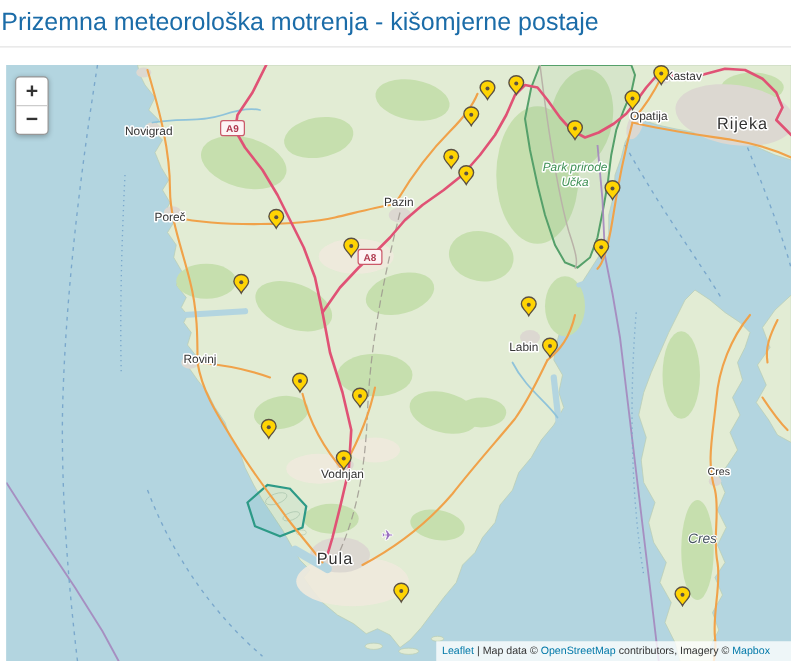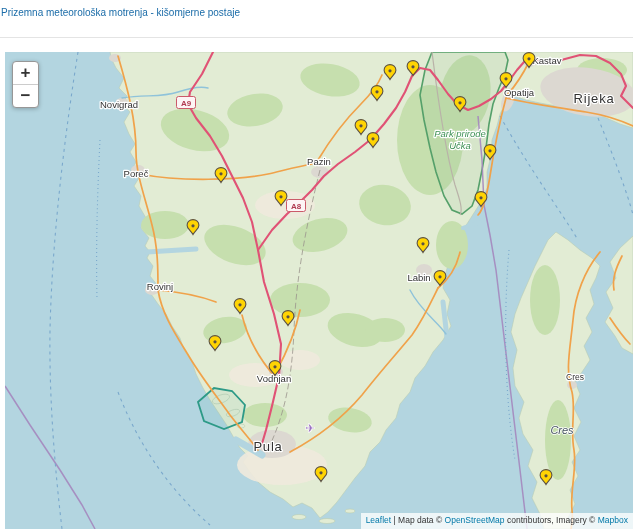--- a/index.html
+++ b/index.html
@@ -1,21 +1,21 @@
 <!DOCTYPE html>
 <html style="--sea: #b3d5e0; --land: #e2ecd4; --forest: #c6dfae; --marker: #ffd403; --motorway: #e05275; --primary_road: #f0a24a; --park_boundary: #55a06a; --admin_boundary: #a487be; --title: #1b6ca8; --link: #0078a8;"><head>
 <meta charset="utf-8">
 <style>
   html,body{margin:0;padding:0;}
   body{
     width:633px;height:529px;position:relative;overflow:hidden;
     background:#fff;font-family:"Liberation Sans",sans-serif;
   }
   .page-title{
-    position:absolute;top:7px;left:1px;font-size:10px;
+    position:absolute;top:7px;left:1px;font-size:20px;
     color:var(--title,#1b6ca8);white-space:nowrap;
   }
   .title-divider{position:absolute;top:37px;left:0;width:633px;height:1px;background:#e4e4e4;}
   .map{
     position:absolute;left:5px;top:52px;width:628px;height:477px;
     background:var(--sea,#b3d5e0);overflow:hidden;cursor:grab;
   }
   .map svg{display:block;}
   
   .zoomctl{
@@ -25,21 +25,21 @@
   }
   .zoomctl a{
     display:block;width:25px;height:22px;line-height:21px;text-align:center;
     font-size:17px;font-weight:bold;color:#333;text-decoration:none;cursor:pointer;
   }
   .zoomctl a.zin{border-bottom:1px solid #ccc;}
   
   .attr{
     position:absolute;right:0;bottom:0;z-index:20;white-space:nowrap;
     background:rgba(255,255,255,.78);font-size:8.5px;color:#333;
-    padding:2px 5px 3px 5px;line-height:1.3;
+    padding:2px 17px 3px 5px;line-height:1.3;
   }
   .attr a{color:var(--link,#0078a8);text-decoration:none;cursor:pointer;}
   
   .sea{fill:var(--sea,#b3d5e0);}
   .land{fill:var(--land,#e2ecd4);stroke:#b9cdb4;stroke-width:.6;}
   .forest{fill:var(--forest,#c6dfae);stroke:none;}
   .beige{fill:#efeadd;stroke:none;opacity:.9;}
   .urban{fill:#dcd8d1;stroke:none;}
   .inlet{stroke:var(--sea,#b3d5e0);fill:none;stroke-linecap:round;}
   .river{stroke:#8fc3da;fill:none;stroke-width:1.4;stroke-linecap:round;}

